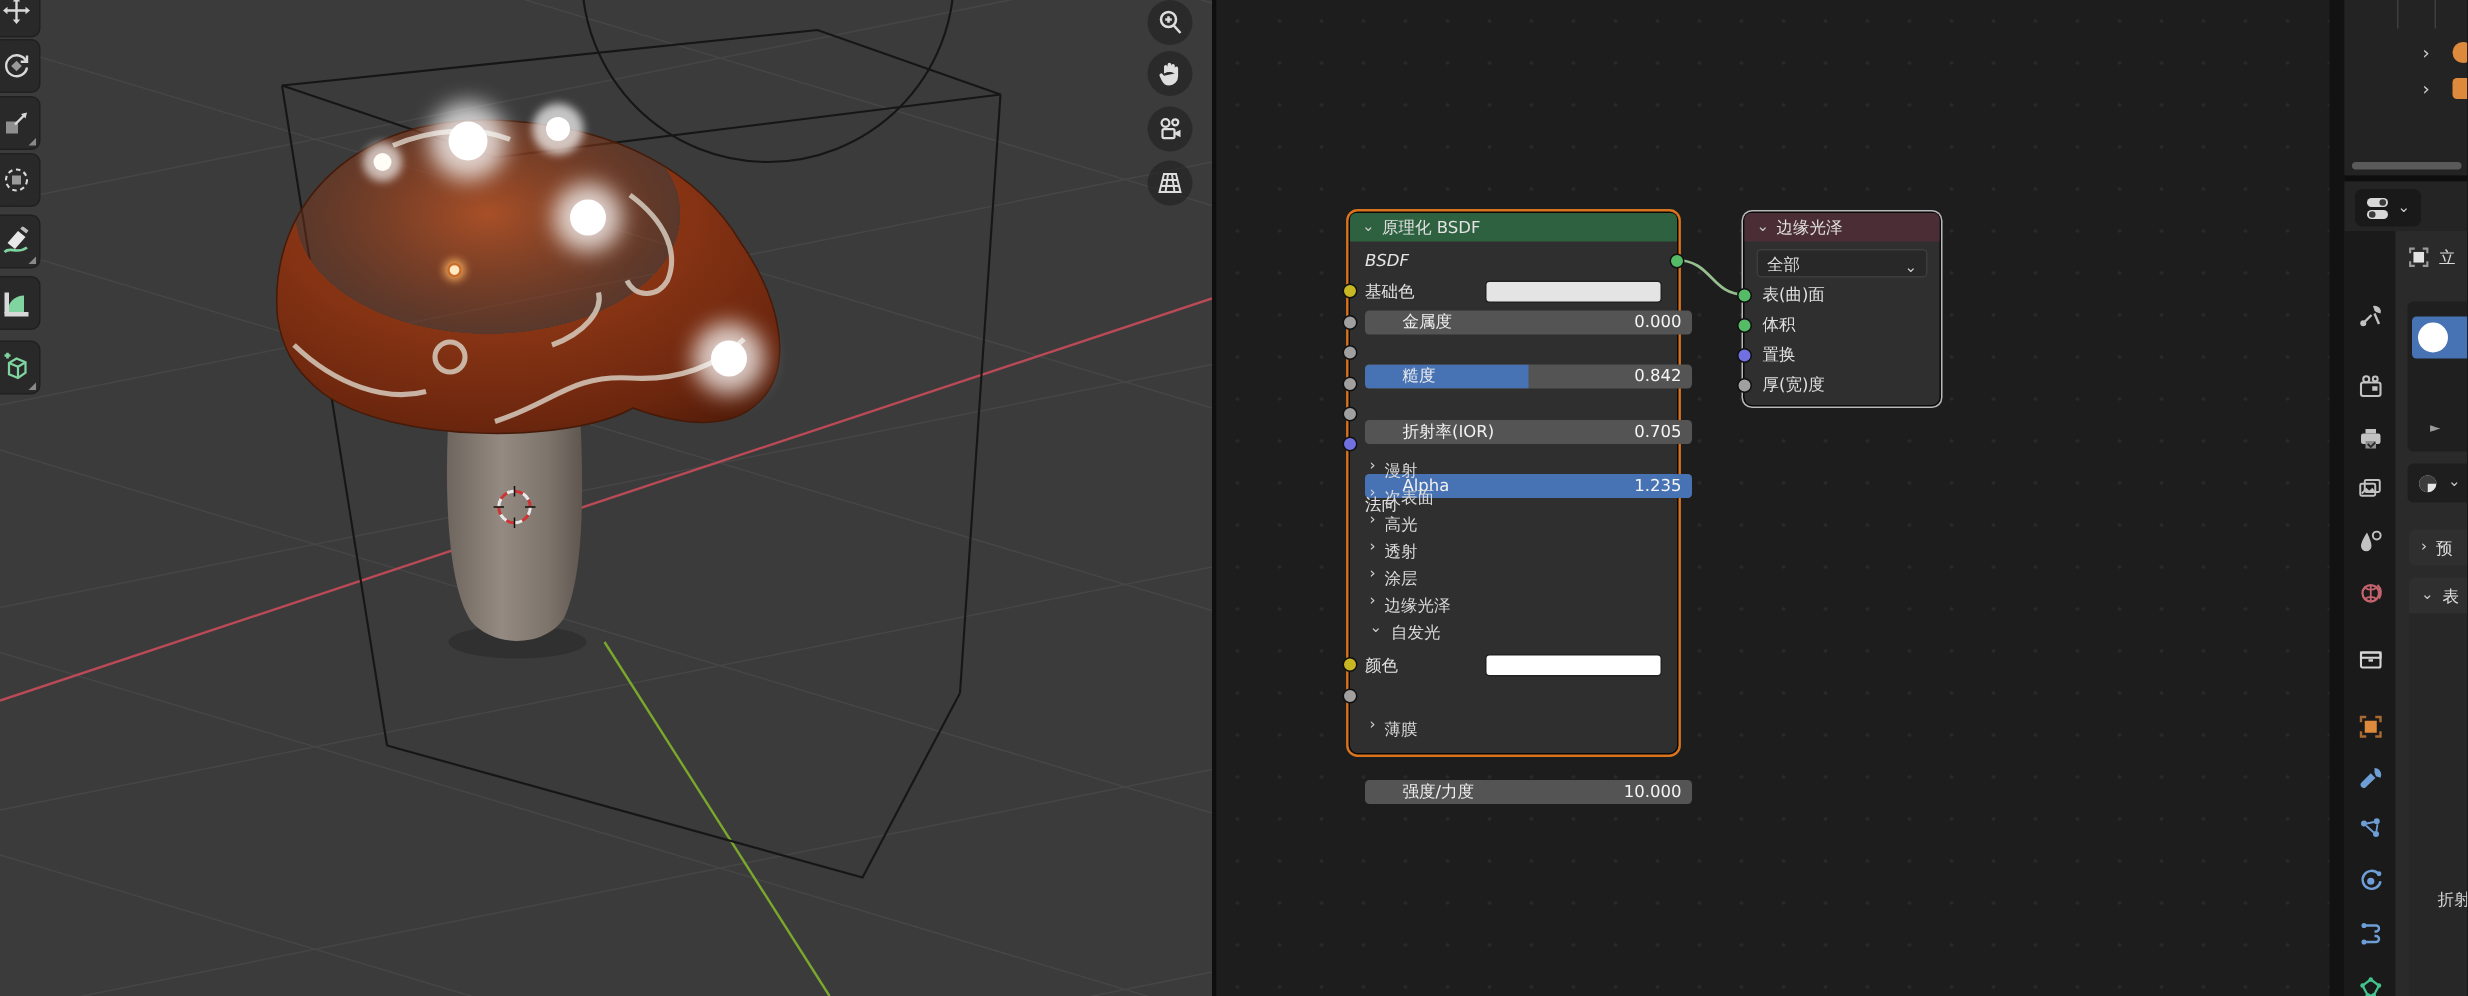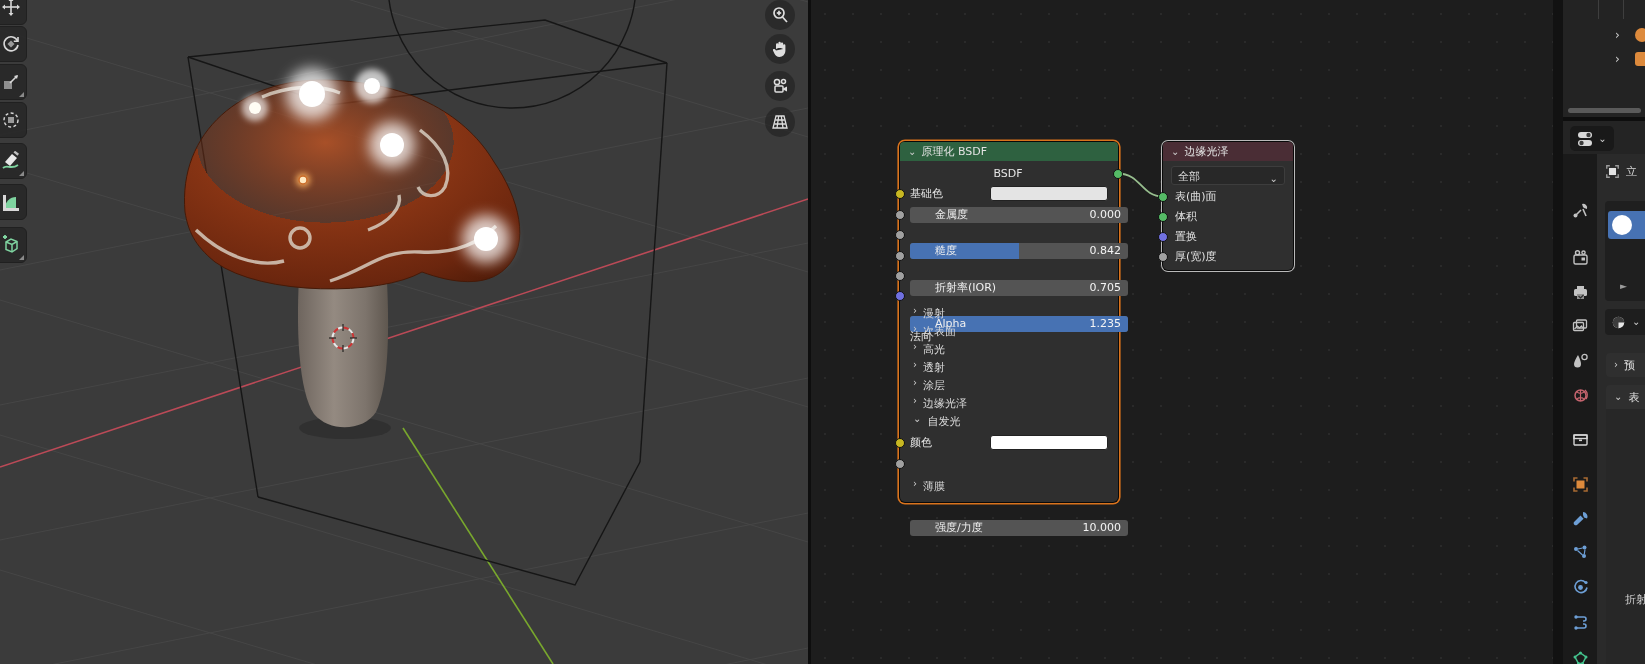--- a/index.html
+++ b/index.html
@@ -22,26 +22,26 @@
   #node-editor{position:absolute;left:811px;top:0;width:742px;height:664px;background:#1d1d1d;
     background-image:radial-gradient(#2a2a2a 1px,transparent 1.2px);background-size:28px 28px;overflow:hidden;}
   #wires{position:absolute;left:0;top:0;pointer-events:none;}
   .node{position:absolute;background:#2f2f2f;border-radius:5px;box-sizing:border-box;}
   .node.active{box-shadow:0 0 0 1px #090909,0 0 0 2.6px #d9731d;}
   .node.selected{box-shadow:0 0 0 1px #090909,0 0 0 2px #b9b9b9;}
   .nhead{position:absolute;left:0;top:0;right:0;height:19px;border-radius:4px 4px 0 0;display:flex;
     align-items:center;gap:5px;padding:0 8px;box-sizing:border-box;color:#e2e2e2;}
   .chev{font-size:10px;color:#cfcfcf;line-height:1;}
   .nrow{position:absolute;left:10px;right:10px;}
-  .outrow{height:15px;text-align:center;padding-right:2px;line-height:15px;color:#e4e4e4;}
+  .outrow{height:15px;text-align:left;padding-right:2px;line-height:15px;color:#e4e4e4;font-style:italic;}
   .slider{height:16px;background:#545454;border-radius:3px;overflow:hidden;position:relative;}
   .slider .fill{position:absolute;left:0;top:0;bottom:0;background:#4772b3;}
   .slider .lab{position:absolute;left:25px;top:0;line-height:16px;color:#f0f0f0;}
   .slider .val{position:absolute;right:7px;top:0;line-height:16px;color:#f4f4f4;}
-  .colorrow{height:16px;display:flex;}
+  .colorrow{height:16px;display:flex;align-items:center;}
   .colorrow .lab{flex:1;color:#e4e4e4;}
   .swatch{width:118px;height:15px;border-radius:3px;border:1px solid #222;box-sizing:border-box;}
   .plainrow{height:15px;line-height:15px;color:#e4e4e4;margin-top:41px;}
   .sect{height:15px;line-height:15px;display:flex;gap:6px;color:#d9d9d9;padding-left:3px;}
   .sock{position:absolute;width:10px;height:10px;border-radius:50%;border:1px solid #101010;box-sizing:border-box;}
   .dropdown{position:absolute;height:17px;background:#282828;border:1px solid #3d3d3d;border-radius:3px;
     display:flex;align-items:flex-end;justify-content:space-between;padding:0 6px;color:#dcdcdc;}
   .inrow{height:15px;line-height:15px;color:#e0e0e0;padding-left:2px;}
   
   #outliner{position:absolute;left:1563px;top:0;width:82px;height:117px;background:#232323;overflow:hidden;}

